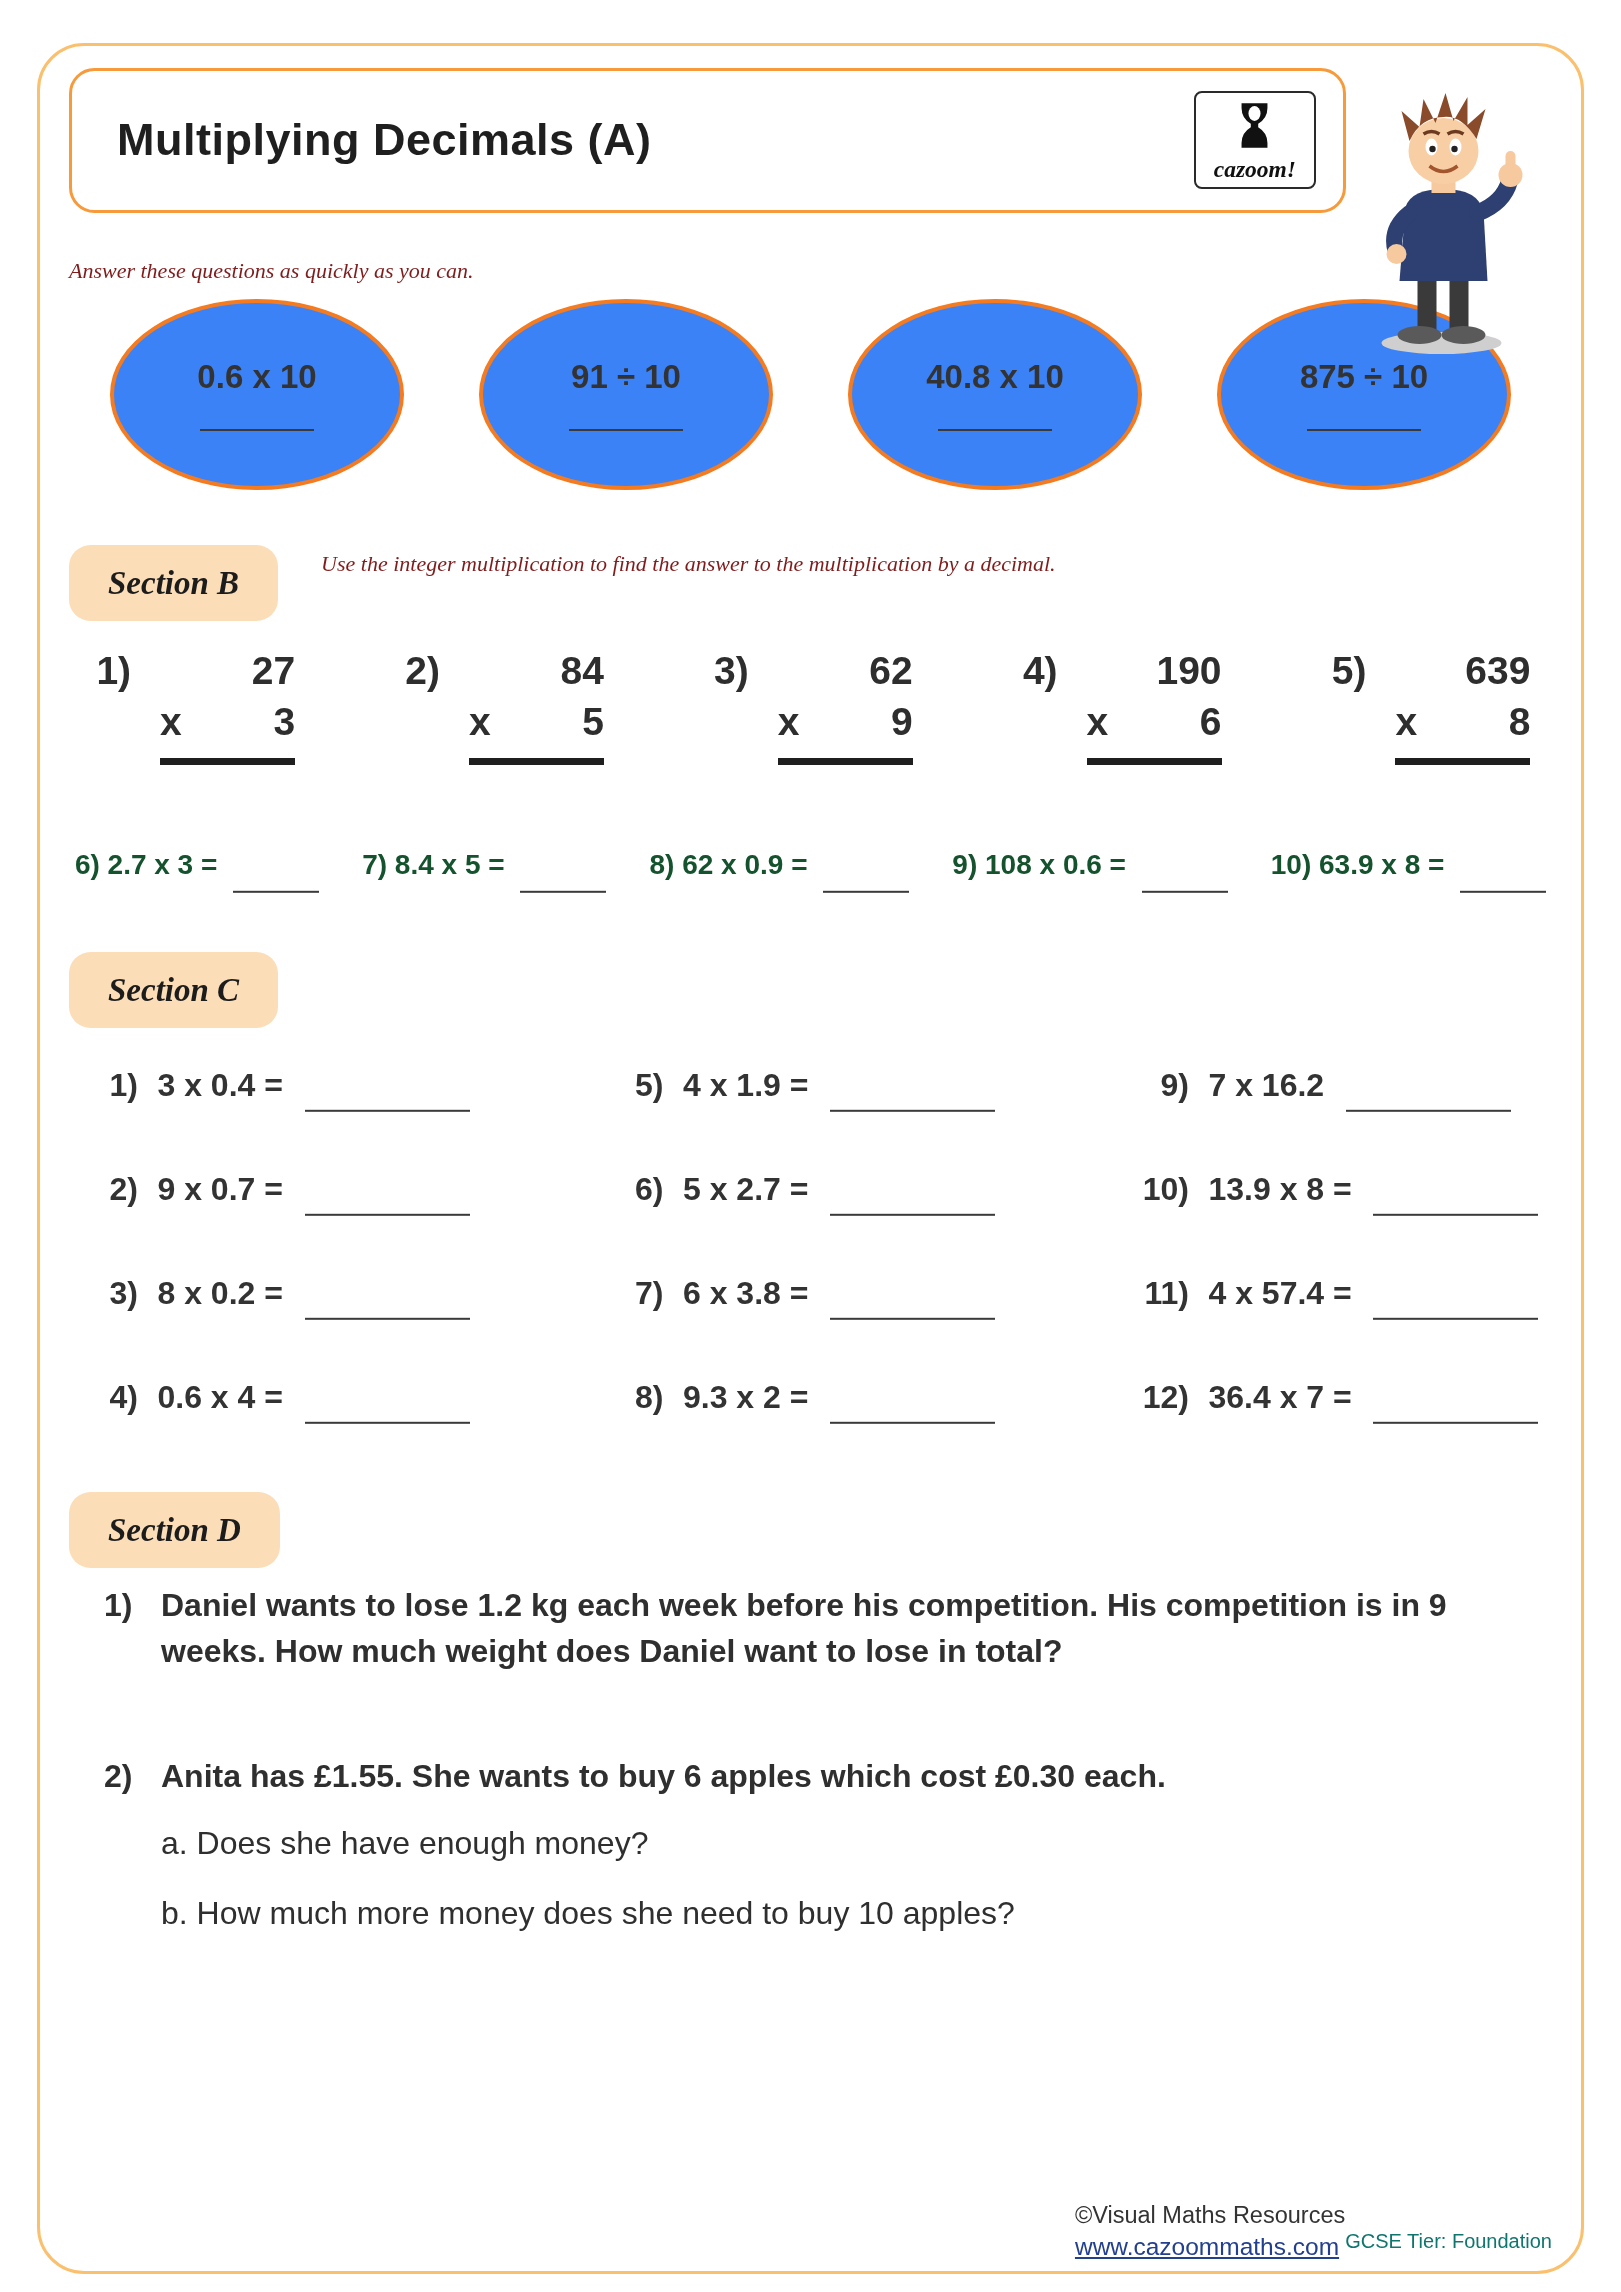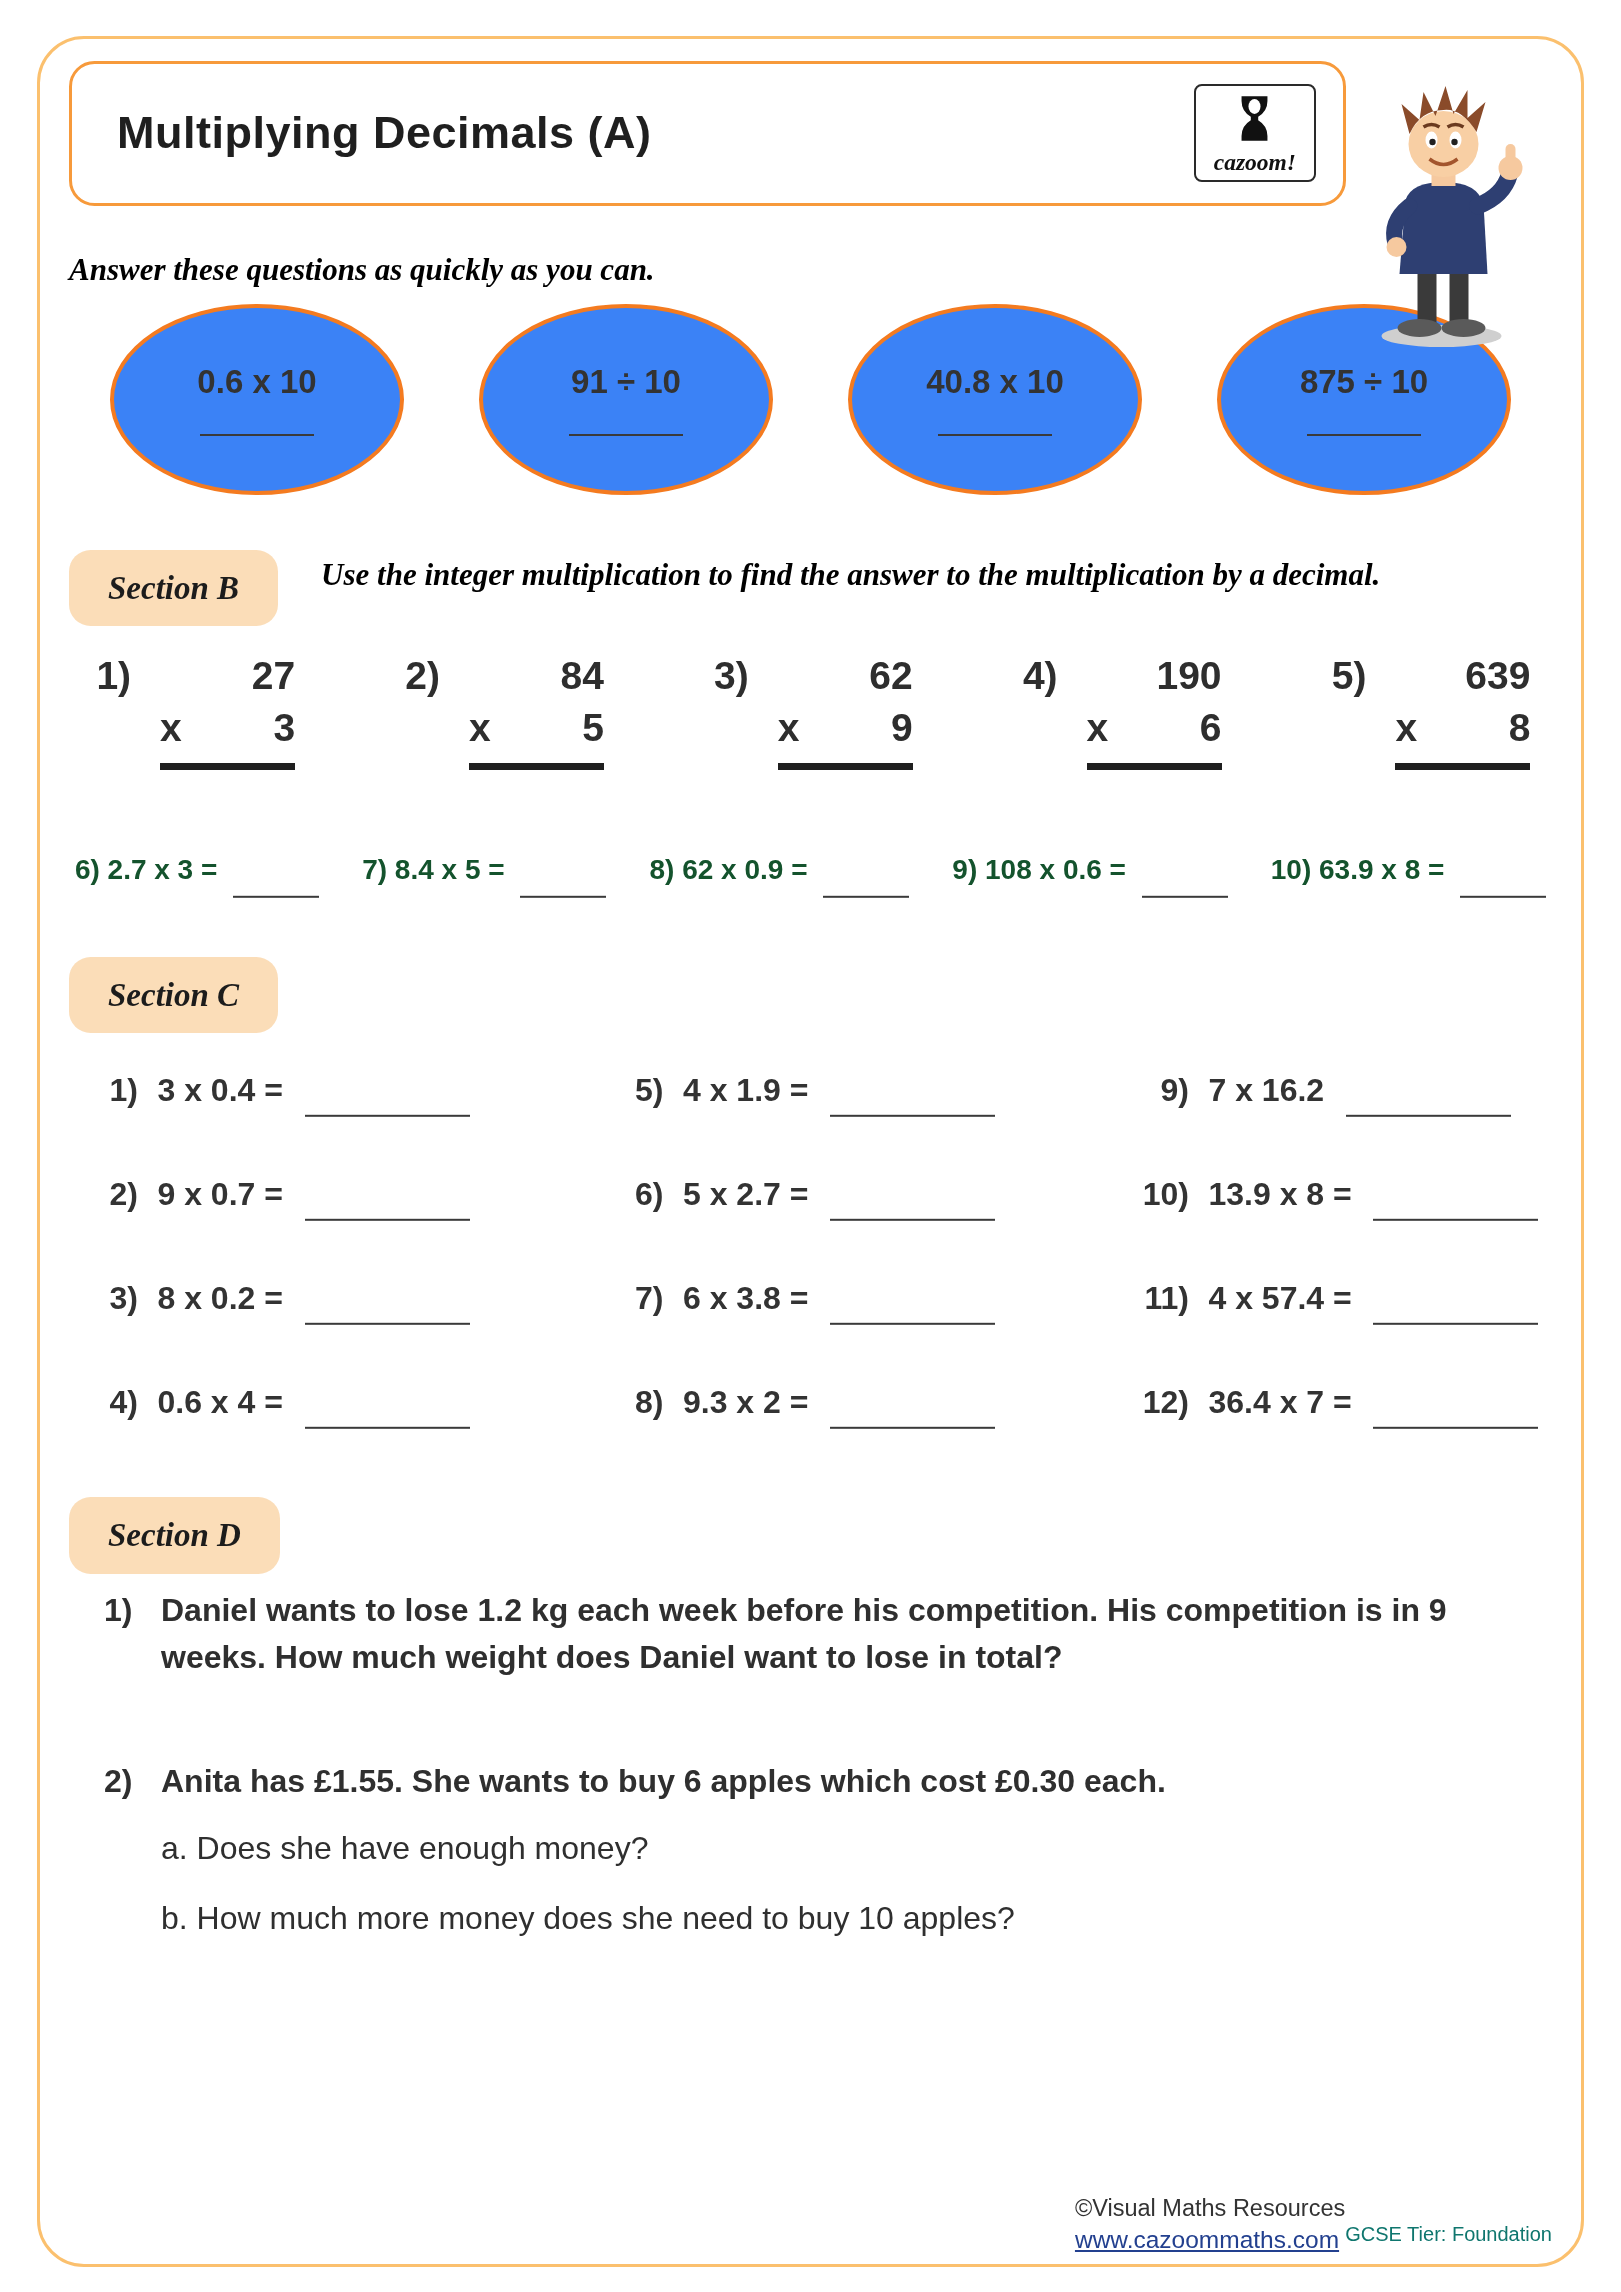--- a/index.html
+++ b/index.html
@@ -2,21 +2,21 @@
 <html><head>
 <meta charset="utf-8">
 <style>
   * { margin:0; padding:0; box-sizing:border-box; }
   html,body { background:#ffffff; }
   body {
     width:1621px; height:2293px; position:relative;
     font-family:"Liberation Sans", sans-serif; color:#2e2e2e;
   }
   .page {
-    position:absolute; left:37px; top:36px; width:1547px; height:2231px;
+    position:absolute; left:37px; top:43px; width:1547px; height:2231px;
     border:3.9px solid #FBC06E; border-radius:47px;
     padding:21.6px 29px 0 29px; overflow:hidden; background:#fff;
   }
 
   
   .title-box {
     height:145px; margin-right:206px;
     border:3.9px solid #F79A3B; border-radius:25.5px;
     display:flex; align-items:center; justify-content:space-between;
     padding:0 27.4px 0 45px; background:#fff;
@@ -31,21 +31,21 @@
 
   
   .section-row { display:flex; align-items:flex-start; gap:43px; }
   .pill {
     flex:none; background:#FBDDB8; border-radius:21.6px; padding:19.6px 39px;
     font-family:"Liberation Serif", serif; font-style:italic; font-weight:bold;
     font-size:33px; color:#1c1c1c;
   }
   .instruction {
     font-family:"Liberation Serif", serif; font-style:italic;
-    font-size:31px; color:#000000; line-height:1.35; margin-top:17.6px; max-width:1157px;font-weight:bold;
+    font-size:22px; color:#7f1d1d; line-height:1.35; margin-top:17.6px; max-width:1157px;
   }
 
   
   .oval-row { display:flex; justify-content:space-between; margin-top:13.7px; padding:0 41px; }
   .oval {
     width:294px; height:191px; border:4.9px solid #F47B20; border-radius:50%;
     display:flex; flex-direction:column; align-items:center; justify-content:center; gap:15.7px;
     background:#3b82f6;
   }
   .oval .ptext { font-size:33px; font-weight:bold; color:#333; }

